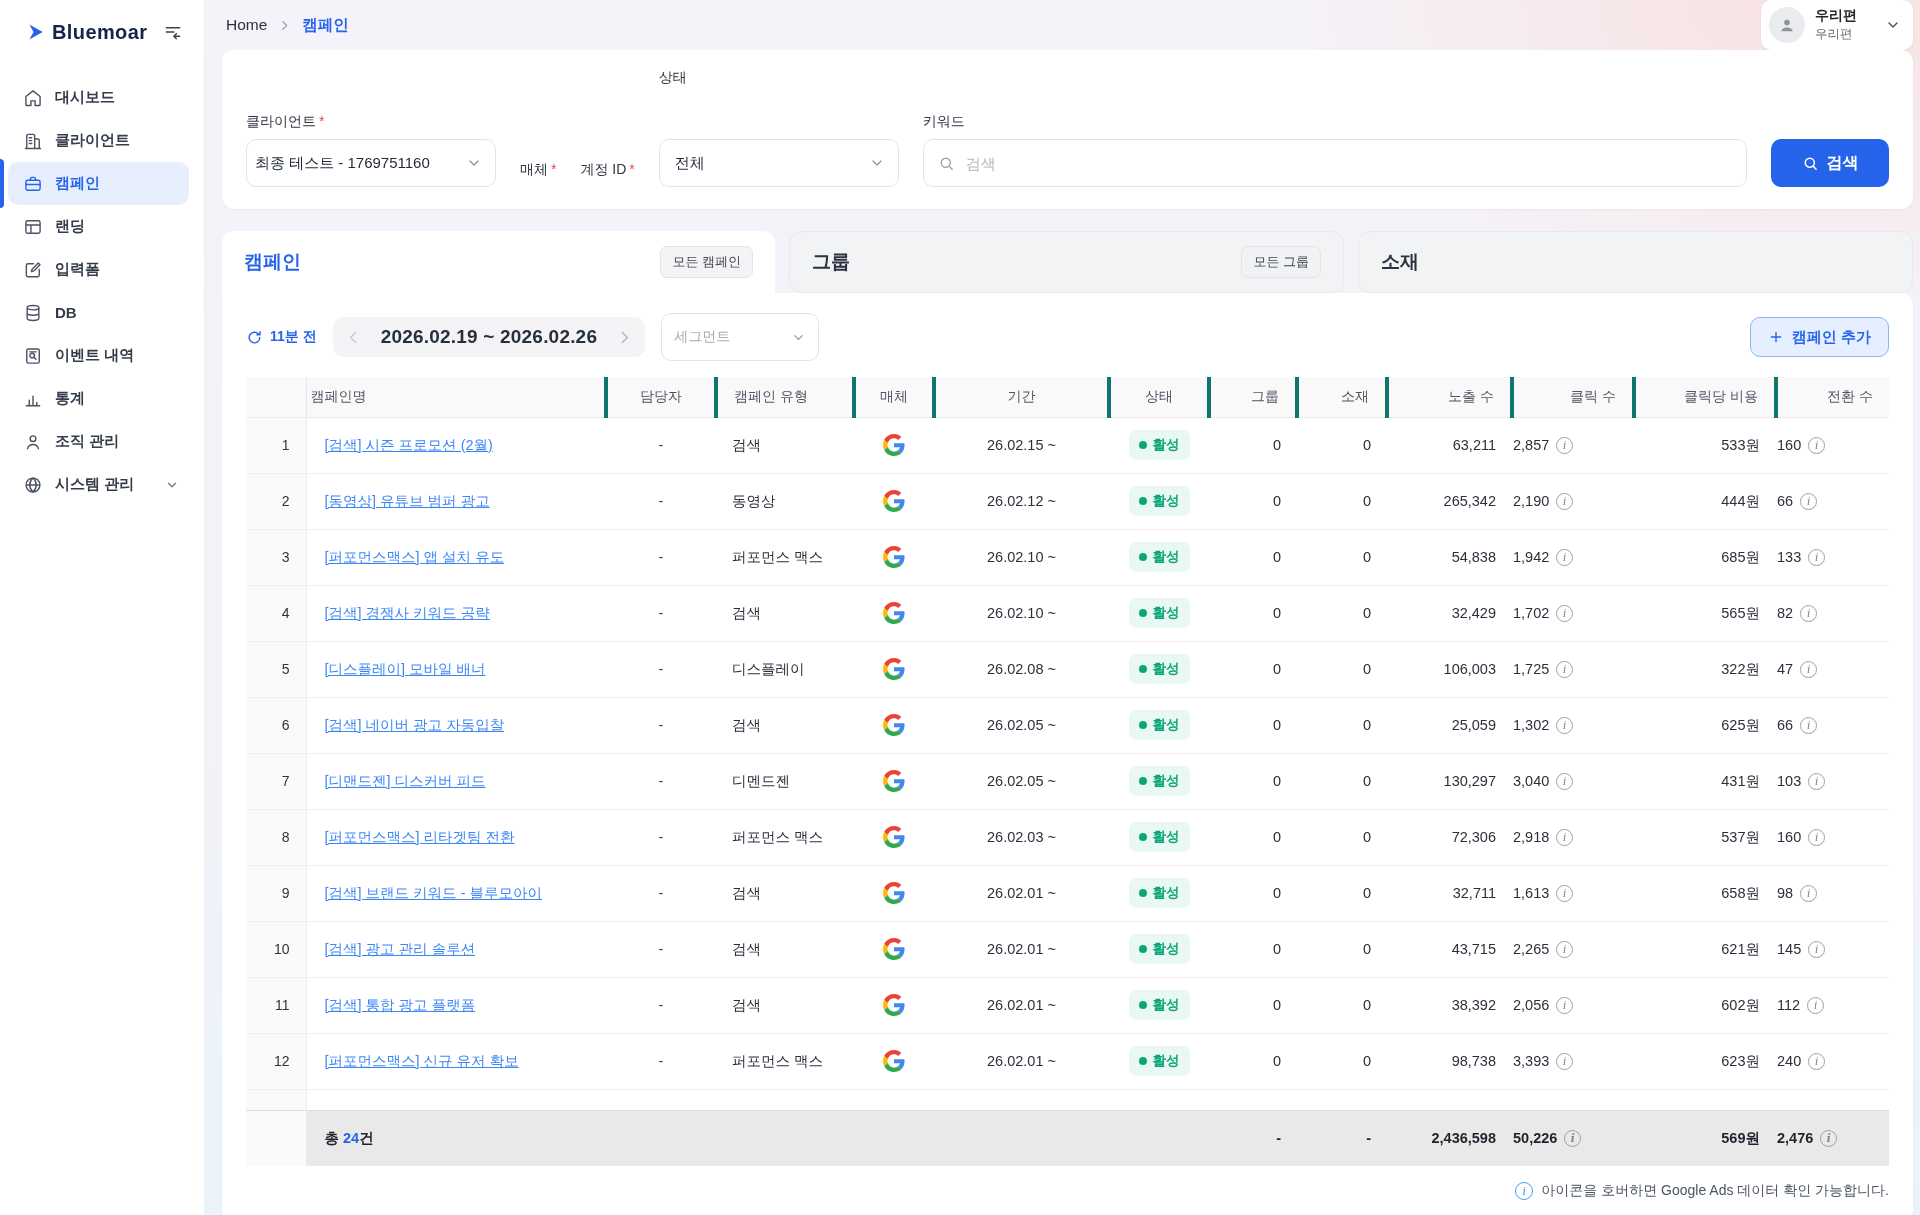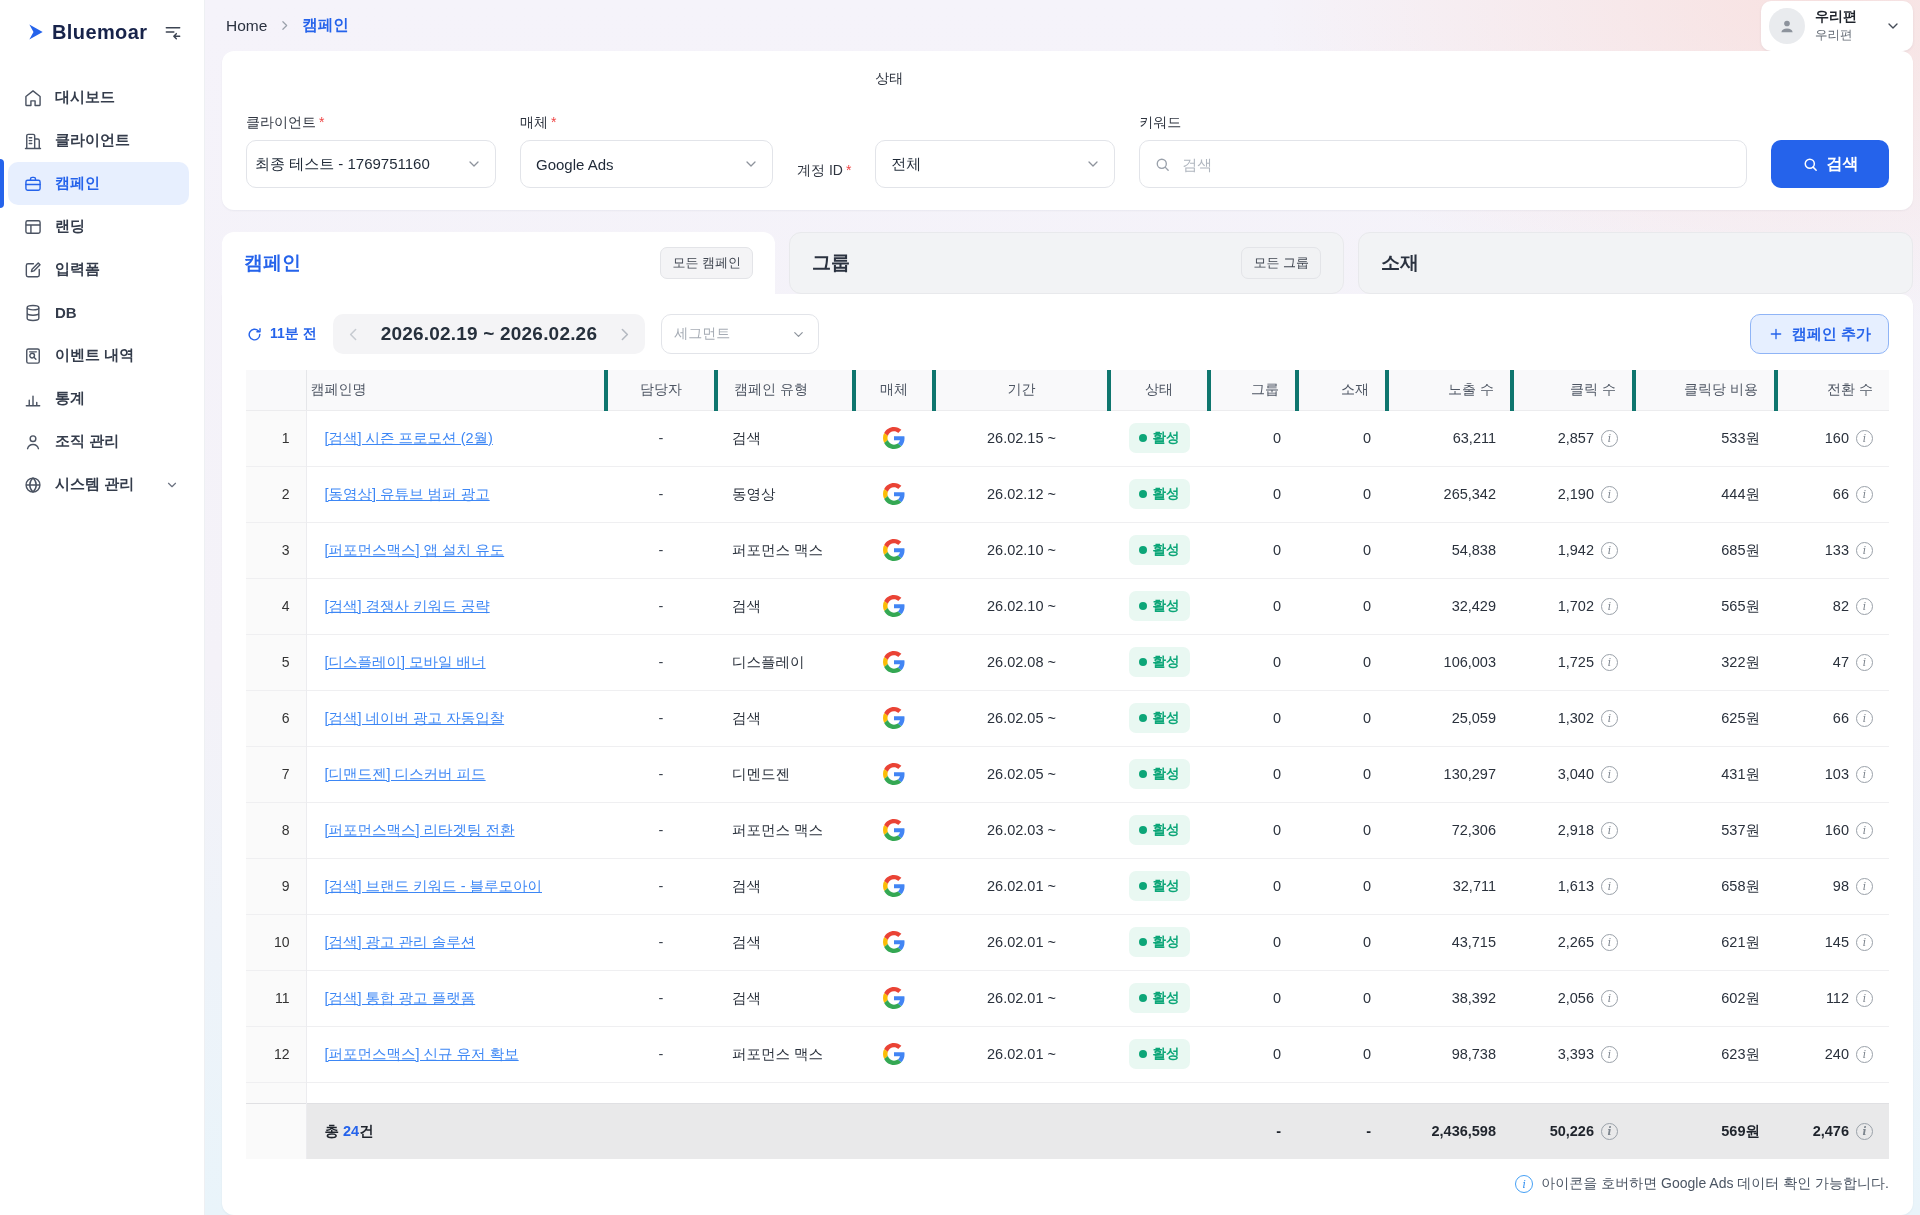--- a/index.html
+++ b/index.html
@@ -69,21 +69,21 @@
   .tab.active .tab-chip { background:#f4f4f6; }
 
   
   .content-card { background:#fff; border-radius:0 12px 12px 12px; padding:20px 24px 22px; box-shadow:0 1px 2px rgba(20,30,60,.05); }
   .toolbar { display:flex; align-items:center; gap:16px; margin-bottom:16px; }
   .refresh { display:flex; align-items:center; gap:7px; color:#2563eb; font-size:14px; font-weight:600; cursor:pointer; }
   .pager { display:flex; align-items:center; background:#f4f4f6; border-radius:10px; height:40px; padding:0 6px; }
   .pager-btn { width:30px; height:30px; border:none; background:none; display:flex; align-items:center; justify-content:center; cursor:pointer; padding:0; }
   .pager-prev { color:#c7cbd1; } .pager-next { color:#b4b9c1; }
   .date-label { font-size:19px; font-weight:600; color:#26303c; padding:0 12px; letter-spacing:.2px; }
-  .segment { width:158px; height:40px; border:1px solid #e2e4e9; border-radius:10px; background:#fff; display:flex; align-items:center; justify-content:space-between; padding:0 12px; font-size:14px; color:#a6acb5; cursor:pointer; }
+  .segment { width:158px; height:48px; border:1px solid #e2e4e9; border-radius:10px; background:#fff; display:flex; align-items:center; justify-content:space-between; padding:0 12px; font-size:14px; color:#a6acb5; cursor:pointer; }
   .add-btn { margin-left:auto; height:40px; padding:0 17px; background:#e6efff; border:1px solid #8fb4f6; color:#2563eb; border-radius:10px; font-size:15px; font-weight:600; font-family:inherit; display:flex; align-items:center; gap:8px; cursor:pointer; }
 
   
   table { width:100%; border-collapse:collapse; table-layout:fixed; }
   thead th { height:40px; background:#f9f9fa; font-size:14px; font-weight:500; color:#4e5663; border-bottom:1px solid #ececee; }
   thead th.sep { border-left:4px solid #0f766e; }
   th.h-no { border-right:1px solid #e5e6e9; }
   th.h-name { text-align:left; padding-left:4px; }
   th.h-type { text-align:left; padding-left:16px; }
   th.h-right { text-align:right; padding-right:16px; }
@@ -94,21 +94,21 @@
   .camp-link { color:#3d87f5; text-decoration:underline; font-weight:500; cursor:pointer; }
   td.c-mgr { text-align:center; color:#3c434e; }
   td.c-type { padding-left:16px; }
   td.c-media { text-align:center; }
   .gicon svg { width:22px; height:22px; vertical-align:middle; }
   td.c-period { text-align:center; }
   td.c-status { text-align:center; }
   .badge { display:inline-flex; align-items:center; gap:6px; background:#e9f8f2; color:#0ca678; font-size:13.5px; font-weight:600; padding:6px 10px; border-radius:7px; }
   .dot { width:8px; height:8px; border-radius:50%; background:#0ca678; }
   td.c-num { text-align:right; padding-right:16px; }
-  .cell-flex { display:flex; align-items:center; justify-content:flex-end; gap:7px; }
+  .cell-flex { display:flex; align-items:center; gap:7px; }
   .info-i { width:17px; height:17px; border:1.2px solid #9aa1a9; border-radius:50%; color:#7c848d; font-size:10.5px; line-height:1; display:inline-flex; align-items:center; justify-content:center; font-family:"DejaVu Serif", serif; font-style:italic; flex:0 0 auto; cursor:pointer; }
   tr.partial td { height:21px; border-top:1px solid #efeff1; }
   tfoot td { background:#e9e9ea; height:56px; font-weight:700; font-size:14.5px; color:#1f242c; border-top:1px solid #e0e0e3; }
   tfoot td.total-cell { text-align:left; padding-left:18px; }
   .total-count { color:#2563eb; }
   tfoot td.c-num { text-align:right; padding-right:16px; }
 
   .note { display:flex; justify-content:flex-end; align-items:center; gap:8px; margin-top:16px; font-size:14px; color:#4b5563; }
   .note .info-i { border-color:#45a0f5; color:#2f8ef0; width:18px; height:18px; }
 
@@ -268,28 +268,20 @@
           <span class="sel-val">최종 테스트 - 1769751160</span>
           <span class="sel-chevron">
               <svg class="ic" width="16" height="16" viewBox="0 0 24 24" fill="none" stroke="currentColor" stroke-width="1.9" stroke-linecap="round" stroke-linejoin="round">
                 <path d="M6 9l6 6 6-6"></path>
               </svg>
             </span>
         </div>
       </div>
       <div class="f-field">
         <div class="f-label"><span>매체</span><span class="req">*</span></div>
-        <div class="select w-media">
-          <span class="sel-val">Google Ads</span>
-          <span class="sel-chevron">
-              <svg class="ic" width="16" height="16" viewBox="0 0 24 24" fill="none" stroke="currentColor" stroke-width="1.9" stroke-linecap="round" stroke-linejoin="round">
-                <path d="M6 9l6 6 6-6"></path>
-              </svg>
-            </span>
-        </div>
       </div>
       <div class="f-field">
         <div class="f-label"><span>계정 ID</span><span class="req">*</span></div>
       </div>
       <div class="f-field">
         <div class="f-label">상태</div>
         <div class="select w-status">
           <span class="sel-val">전체</span>
           <span class="sel-chevron">
               <svg class="ic" width="16" height="16" viewBox="0 0 24 24" fill="none" stroke="currentColor" stroke-width="1.9" stroke-linecap="round" stroke-linejoin="round">

